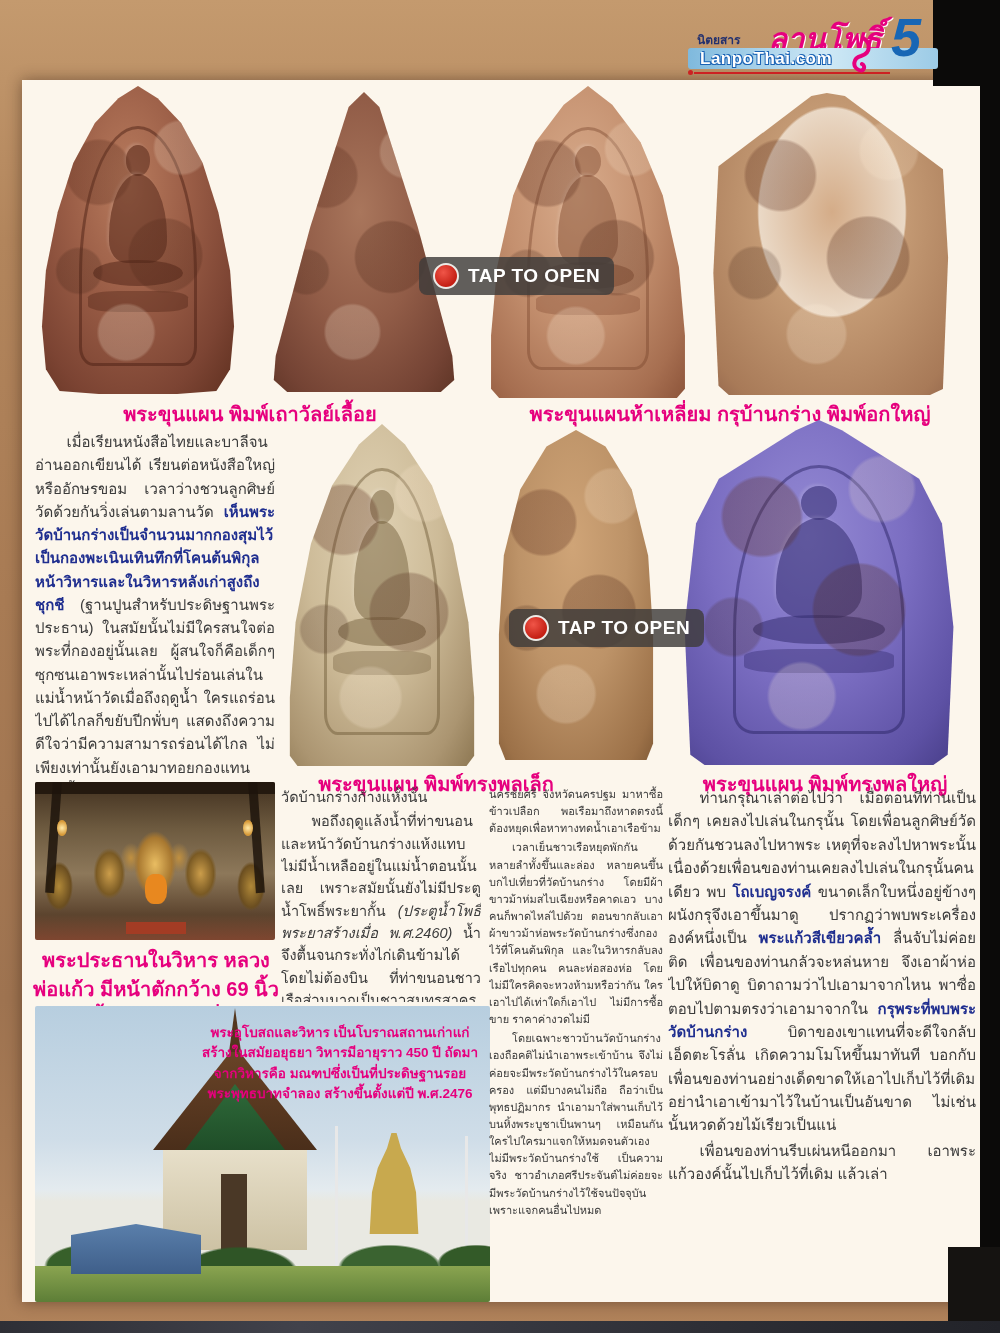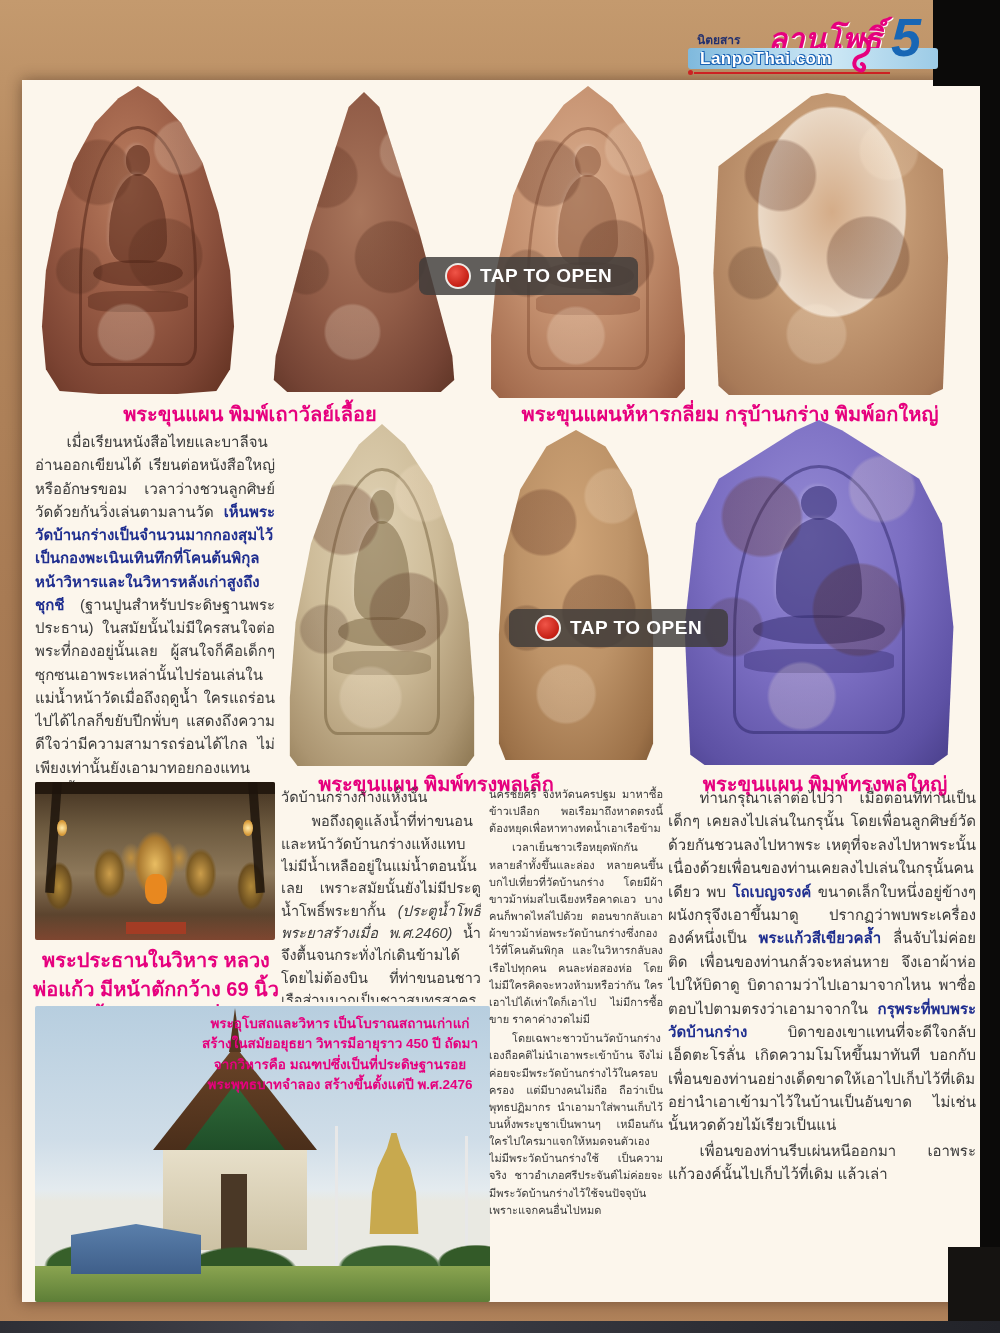--- a/index.html
+++ b/index.html
@@ -59,21 +59,21 @@
   .a5{left:286px;top:424px;width:192px;height:342px;--shade:rgba(108,88,52,.5);}
   .a5 .shape{clip-path:polygon(50% 0%,62% 6%,76% 18%,87% 35%,95% 58%,98% 80%,98% 97%,94% 100%,6% 100%,2% 97%,2% 80%,5% 58%,13% 35%,24% 18%,38% 6%);
     background:radial-gradient(ellipse at 45% 32%,#e0d2b4 0%,#cdbb98 45%,#ab9571 80%,#8a744f 100%);}
   .a6{left:494px;top:430px;width:164px;height:330px;}
   .a6 .shape{clip-path:polygon(50% 0%,68% 5%,84% 18%,94% 38%,97% 62%,97% 95%,93% 100%,7% 100%,3% 95%,3% 62%,6% 38%,16% 18%,32% 5%);
     background:radial-gradient(ellipse at 48% 35%,#cfa477 0%,#bd9368 45%,#9c7148 85%,#7e5835 100%);}
   .a7{left:676px;top:420px;width:286px;height:345px;--shade:rgba(44,36,102,.55);}
   .a7 .shape{clip-path:polygon(50% 0%,58% 3%,85% 17%,93% 30%,97% 60%,95% 97%,90% 100%,10% 100%,5% 97%,3% 60%,7% 30%,15% 17%,42% 3%);
     background:radial-gradient(ellipse at 46% 34%,#948ad4 0%,#7b6ec2 45%,#5d51a4 80%,#453b85 100%);}
   
-  .tap-btn{position:absolute;display:flex;align-items:center;gap:9px;padding:0 26px;height:38px;
+  .tap-btn{position:absolute;display:flex;align-items:center;gap:9px;padding:0 14px;height:38px;
     background:rgba(62,60,58,.82);border:none;border-radius:8px;cursor:pointer;}
   .tap-dot{width:22px;height:22px;border-radius:50%;border:2px solid #eceae6;
     background:radial-gradient(circle at 38% 34%,#f05548,#c41f14 70%);}
   .tap-label{color:#fff;font-size:19px;font-weight:700;letter-spacing:.5px;}
   .b1{left:419px;top:257px;}
   .b2{left:509px;top:609px;}
   
   .cap{position:absolute;color:#e6007e;font-weight:700;font-size:20px;text-align:center;line-height:1.45;}
   .cap1{left:40px;top:400px;width:420px;}
   .cap2{left:500px;top:400px;width:460px;}
@@ -134,21 +134,21 @@
     background:linear-gradient(180deg,#e7dfc9,#cdc2a4);}
   .t-door{position:absolute;left:186px;top:168px;width:26px;height:76px;background:#4a3826;}
   .t-mondop{position:absolute;left:330px;top:118px;width:58px;height:110px;
     background:linear-gradient(180deg,transparent 0 8%,#c8a94e 8% 100%);
     clip-path:polygon(50% 0,62% 22%,78% 40%,88% 62%,92% 100%,8% 100%,12% 62%,22% 40%,38% 22%);}
   .t-tent{position:absolute;left:36px;bottom:28px;width:130px;height:50px;
     background:linear-gradient(180deg,#5a7fab,#3f5f8a);clip-path:polygon(0 22%,50% 0,100% 22%,100% 100%,0 100%);}
   .t-pole1,.t-pole2{position:absolute;width:3px;background:#e8e8e8;}
   .t-pole1{left:300px;top:120px;height:160px;}
   .t-pole2{left:430px;top:130px;height:150px;}
-  .cap-temple{position:absolute;right:6px;top:8px;width:288px;color:#e6007e;font-weight:700;
+  .cap-temple{position:absolute;right:6px;top:17px;width:288px;color:#e6007e;font-weight:700;
     font-size:13.5px;line-height:1.5;text-align:center;}
 </style>
 </head>
 <body>
 
 <div id="stage">
 
   <div class="abs sheet"></div>
 
   <div class="abs corner-tr"></div>
@@ -201,21 +201,21 @@
         <div class="patches"></div>
       </div>
   </div>
 
   <button class="tap-btn b1">
     <span class="tap-dot"></span>
     <span class="tap-label">TAP TO OPEN</span>
   </button>
 
   <div class="cap cap1">พระขุนแผน พิมพ์เถาวัลย์เลื้อย</div>
-  <div class="cap cap2">พระขุนแผนห้หารกลี่ยม กรุบ้านกร่าง พิมพ์อกใหญ่</div>
+  <div class="cap cap2">พระขุนแผนห้าเหลี่ยม กรุบ้านกร่าง พิมพ์อกใหญ่</div>
 
   <div class="col col-left">
     <p class="ind"><span>เมื่อเรียนหนังสือไทยและบาลีจนอ่านออกเขียนได้ เรียนต่อหนังสือใหญ่หรืออักษรขอม เวลาว่างชวนลูกศิษย์วัดด้วยกันวิ่งเล่นตามลานวัด </span><span class="seg-b">เห็นพระวัดบ้านกร่างเป็นจำนวนมากกองสุมไว้เป็นกองพะเนินเทินทึกที่โคนต้นพิกุลหน้าวิหารและในวิหารหลังเก่าสูงถึงชุกชี</span><span> (ฐานปูนสำหรับประดิษฐานพระประธาน) ในสมัยนั้นไม่มีใครสนใจต่อพระที่กองอยู่นั้นเลย ผู้สนใจก็คือเด็กๆ ซุกซนเอาพระเหล่านั้นไปร่อนเล่นในแม่น้ำหน้าวัดเมื่อถึงฤดูน้ำ ใครแถร่อนไปได้ไกลก็ขยับปีกพั่บๆ แสดงถึงความดีใจว่ามีความสามารถร่อนได้ไกล ไม่เพียงเท่านั้นยังเอามาทอยกองแทนกระเบื้องกันอีก ไม่รู้จักบาปกรรม ท่านเจ้าคุณชี้กราดไปรอบๆ วัดแล้วพูดว่า ผู้ใหญ่ปุนท่านซึ่งมีชีวิตอยู่เป็นนักแถร่อนพระในแม่น้ำและเป็นนักทอยกองพระ</span></p>
   </div>
 
   <div class="amulet a5">
     <div class="shape">
       <div class="relief">
         <div class="r-head"></div>
           <div class="r-body"></div>

